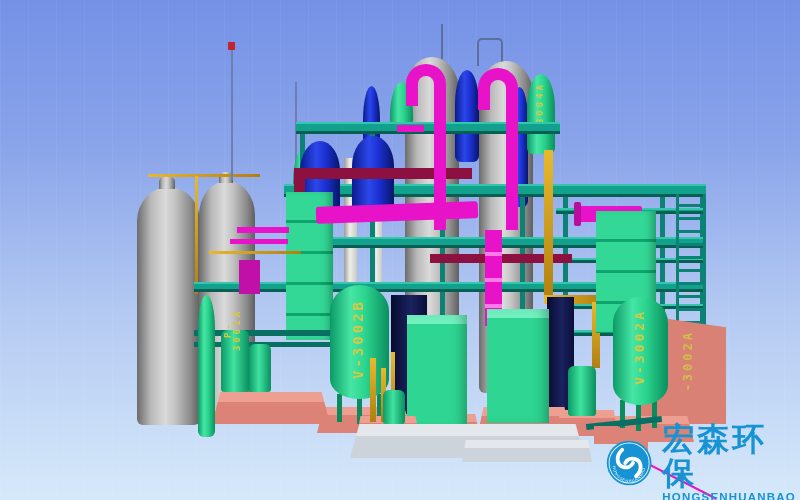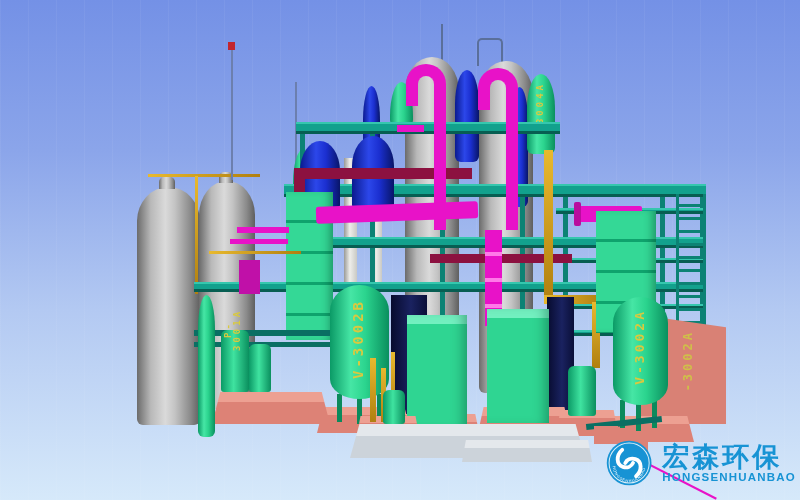--- a/index.html
+++ b/index.html
@@ -39,21 +39,21 @@
   .wall{background:#d98175;clip-path:polygon(0 7%,100% 18%,100% 100%,0 100%);}
   .slab{background:linear-gradient(180deg,#e4e8ec 0 35%,#ccd3da 35%);}
   .pump{background:linear-gradient(90deg,#0b9a66,#3fe3a0 45%,#0a8f5e);border-radius:6px 6px 3px 3px;}
   .ladder{border-left:3px solid #0c8274;border-right:3px solid #0c8274;
           background:repeating-linear-gradient(180deg,transparent 0 10px,#0c8274 10px 13px);}
   
   .vlabel{writing-mode:vertical-rl;transform:rotate(180deg);color:#d9c93f;
           font-family:"DejaVu Sans Mono",monospace;font-weight:bold;letter-spacing:3px;
           text-align:center;line-height:1;}
   
-  .logo-cn{color:#1793d4;font-weight:bold;font-size:27px;letter-spacing:3px;line-height:1.05;}
+  .logo-cn{color:#1793d4;font-weight:bold;font-size:32px;letter-spacing:3px;line-height:1.05;}
   .logo-en{color:#1793d4;font-weight:bold;font-size:11.5px;letter-spacing:1.2px;}
 </style>
 </head>
 <body>
 
 <div id="stage">
 
   <div class="el cylgray dome" style="left:137px;top:187px;width:63px;height:238px;"></div>
   <div class="el cylgray" style="left:159px;top:177px;width:16px;height:12px;border-radius:5px 5px 0 0;"></div>
   <div class="el cylgray dome" style="left:199px;top:181px;width:56px;height:228px;"></div>

